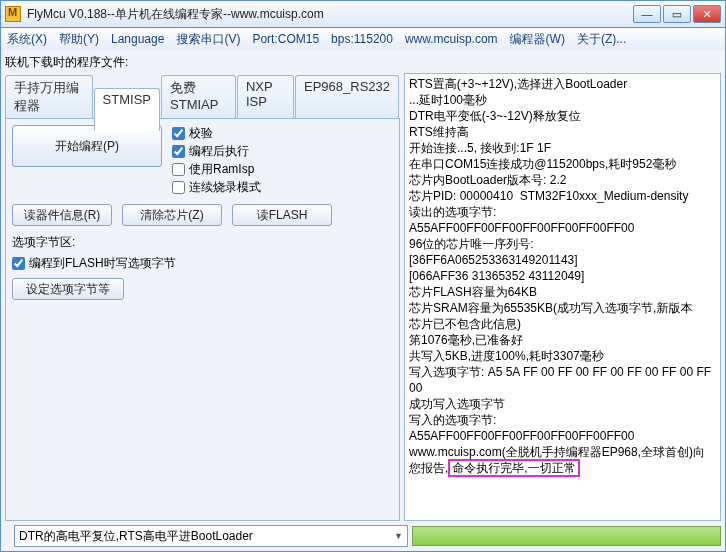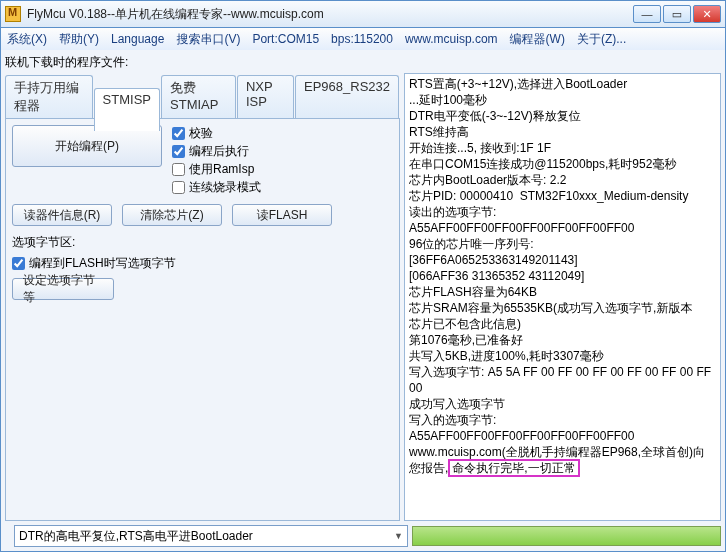--- a/index.html
+++ b/index.html
@@ -31,21 +31,21 @@
 .leftpane { width:395px; display:flex; flex-direction:column; }
 .tabs { display:flex; border-bottom:1px solid #9bb8d8; margin-top:2px; }
 .tab { padding:3px 8px; border:1px solid #9bb8d8; border-bottom:none; background:linear-gradient(#f4f8fd,#e0ecf9); margin-right:1px; border-radius:3px 3px 0 0; font-size:13px; color:#333; }
 .tab.active { background:#fff; position:relative; top:13px; }
 .tabbody { flex:1; border:1px solid #9bb8d8; border-top:none; background:#f0f4fa; padding:6px; }
 
 .btnrow { display:flex; align-items:flex-start; gap:10px; margin-bottom:8px;}
 .winbutton { border:1px solid #8aa5c8; background:linear-gradient(#fdfdfd,#dfe9f6); border-radius:3px; padding:0 10px; display:flex; align-items:center; justify-content:center; cursor:default; font-size:12px; color:#222; }
 .big { height:42px; width:150px; }
 .mid { height:22px; width:100px; }
-.wide { height:22px; width:102px; }
+.wide { height:22px; width:112px; }
 .checks { display:flex; flex-direction:column; gap:1px; }
 .ck { display:flex; align-items:center; gap:4px; font-size:12px; }
 .ck input { accent-color:#3a7bd5; }
 
 .sectionlabel { margin-bottom:4px; font-size:12px; }
 
 .rightpane { flex:1; border:1px solid #9bb8d8; background:#fff; font-family: SimSun, "MS Gothic", monospace; font-size:13px; line-height:16px; padding:2px 4px; overflow:auto; white-space:pre-wrap; word-break:break-all; }
 .highlight { border:2px solid #d633c8; padding:0 2px; }
 
 .bottomrow { display:flex; align-items:center; gap:4px; margin-top:4px;padding-left:9px; }

